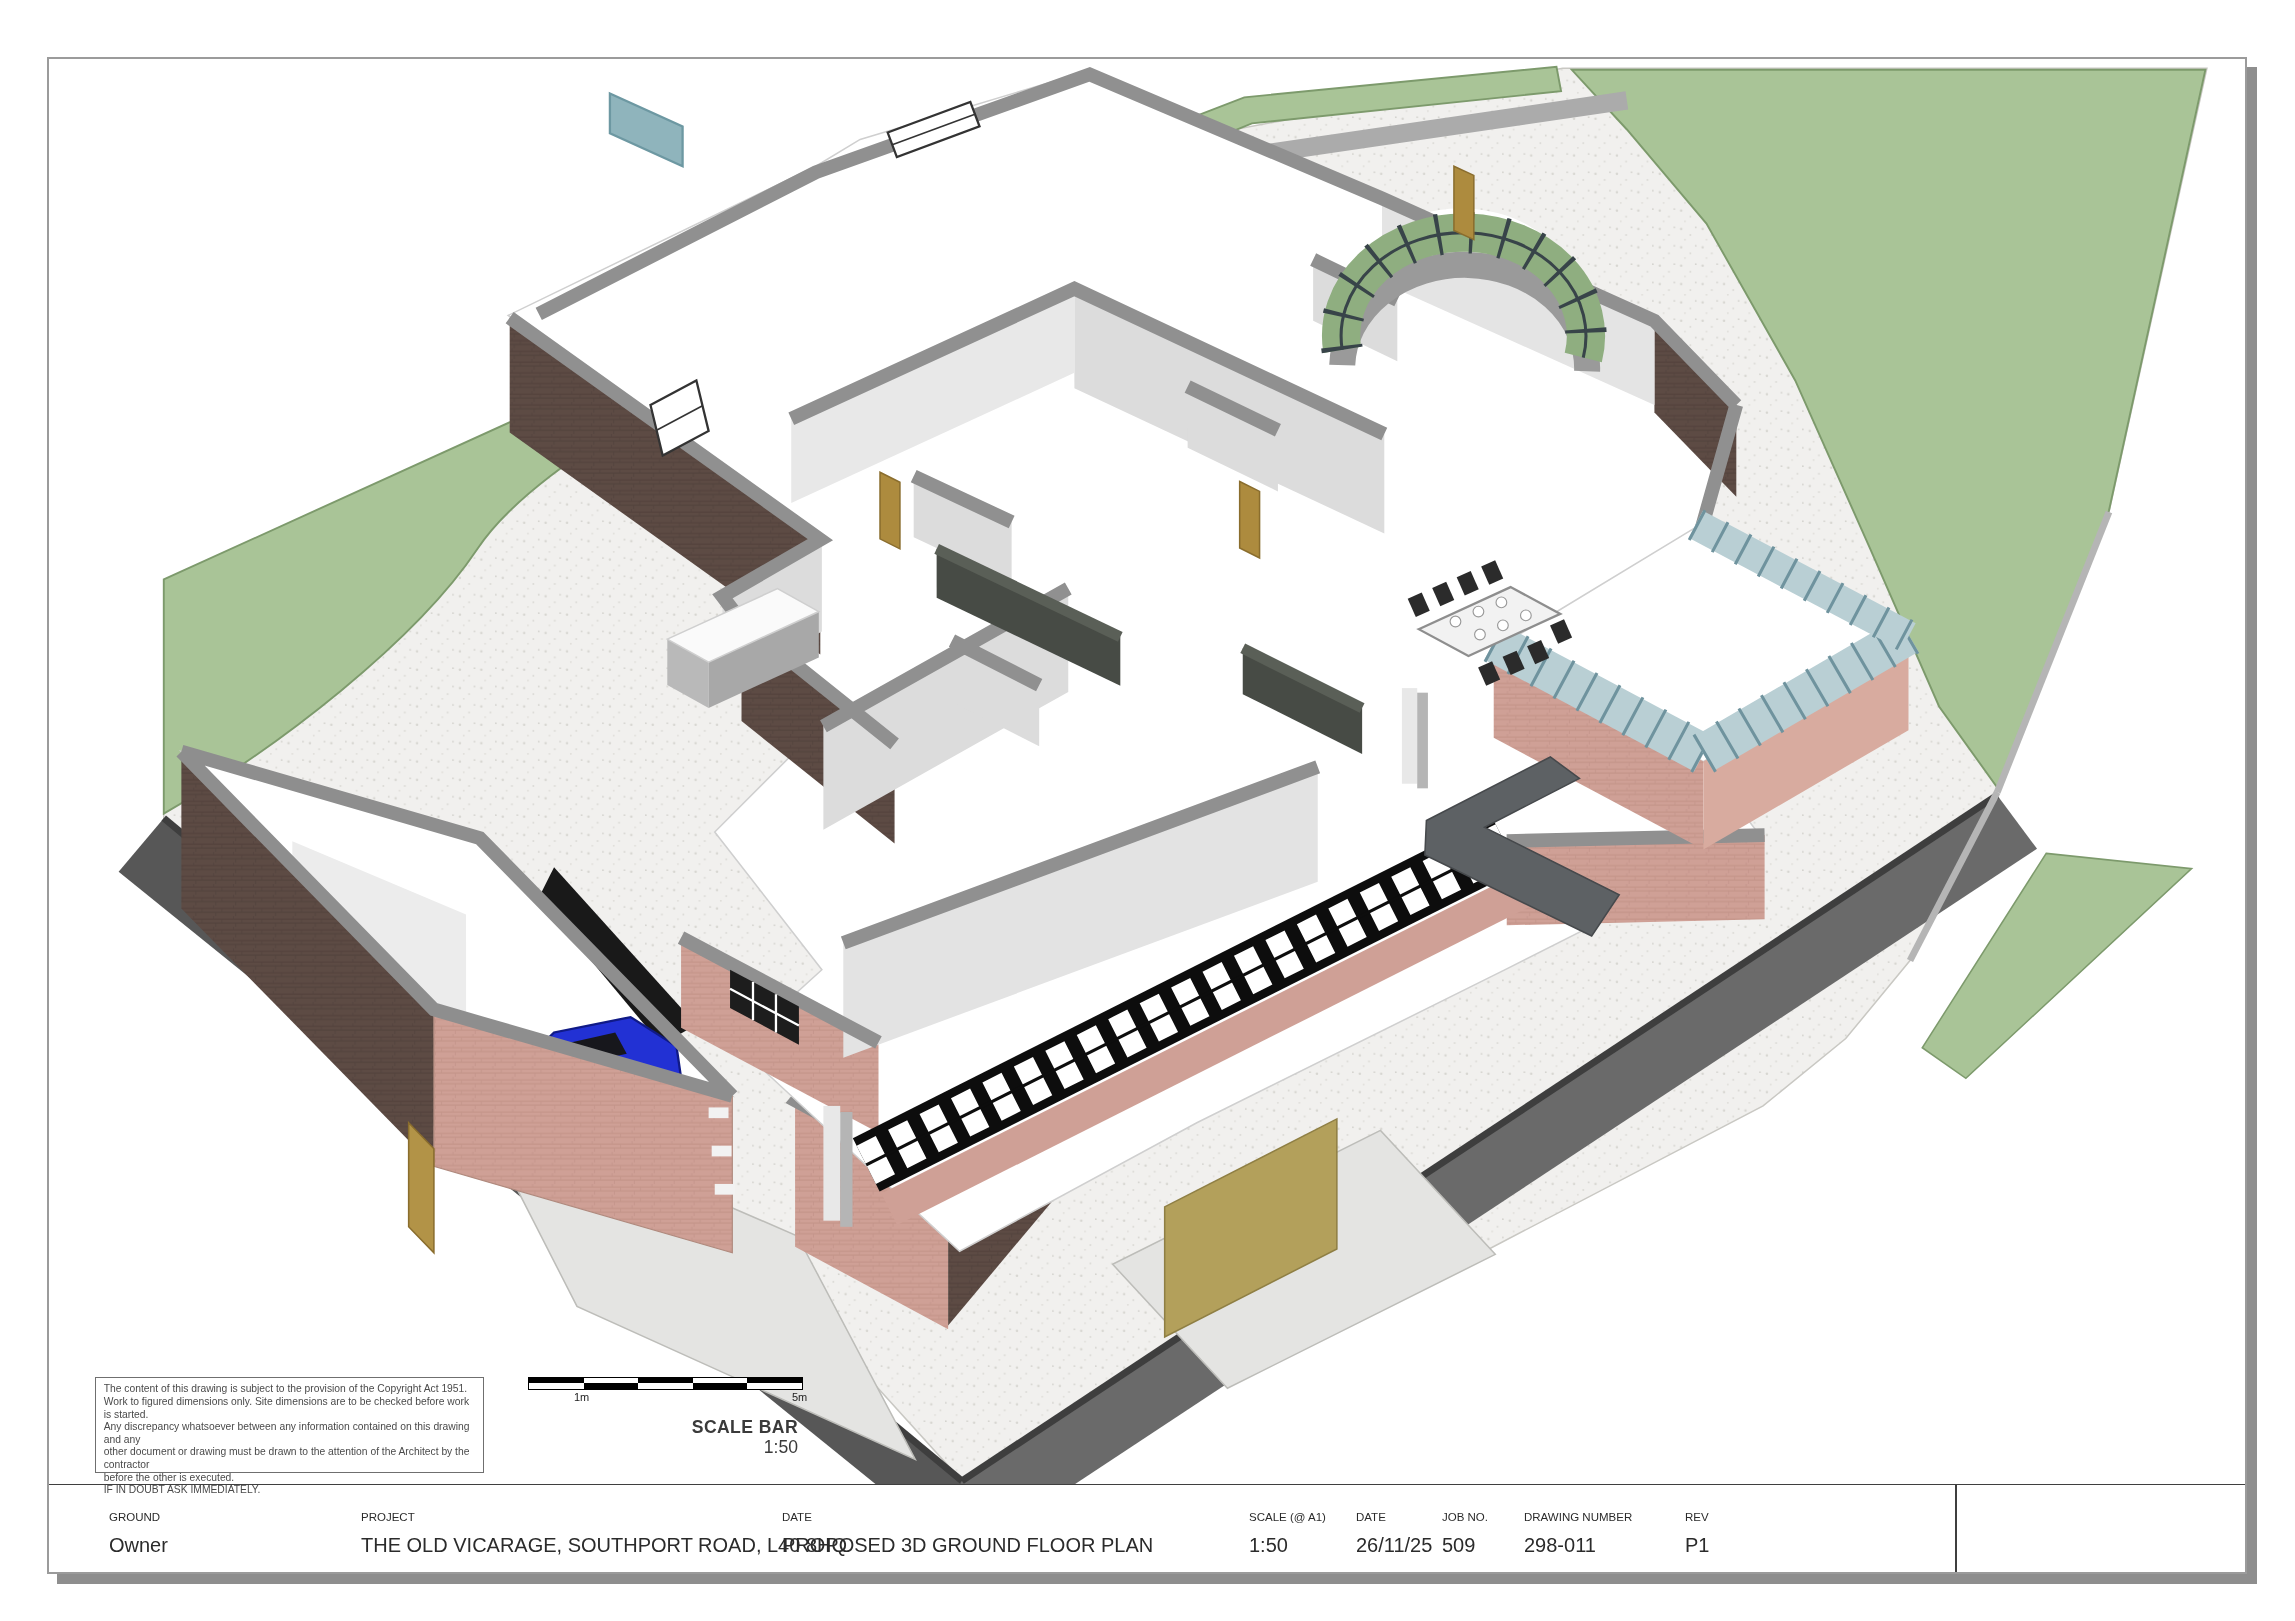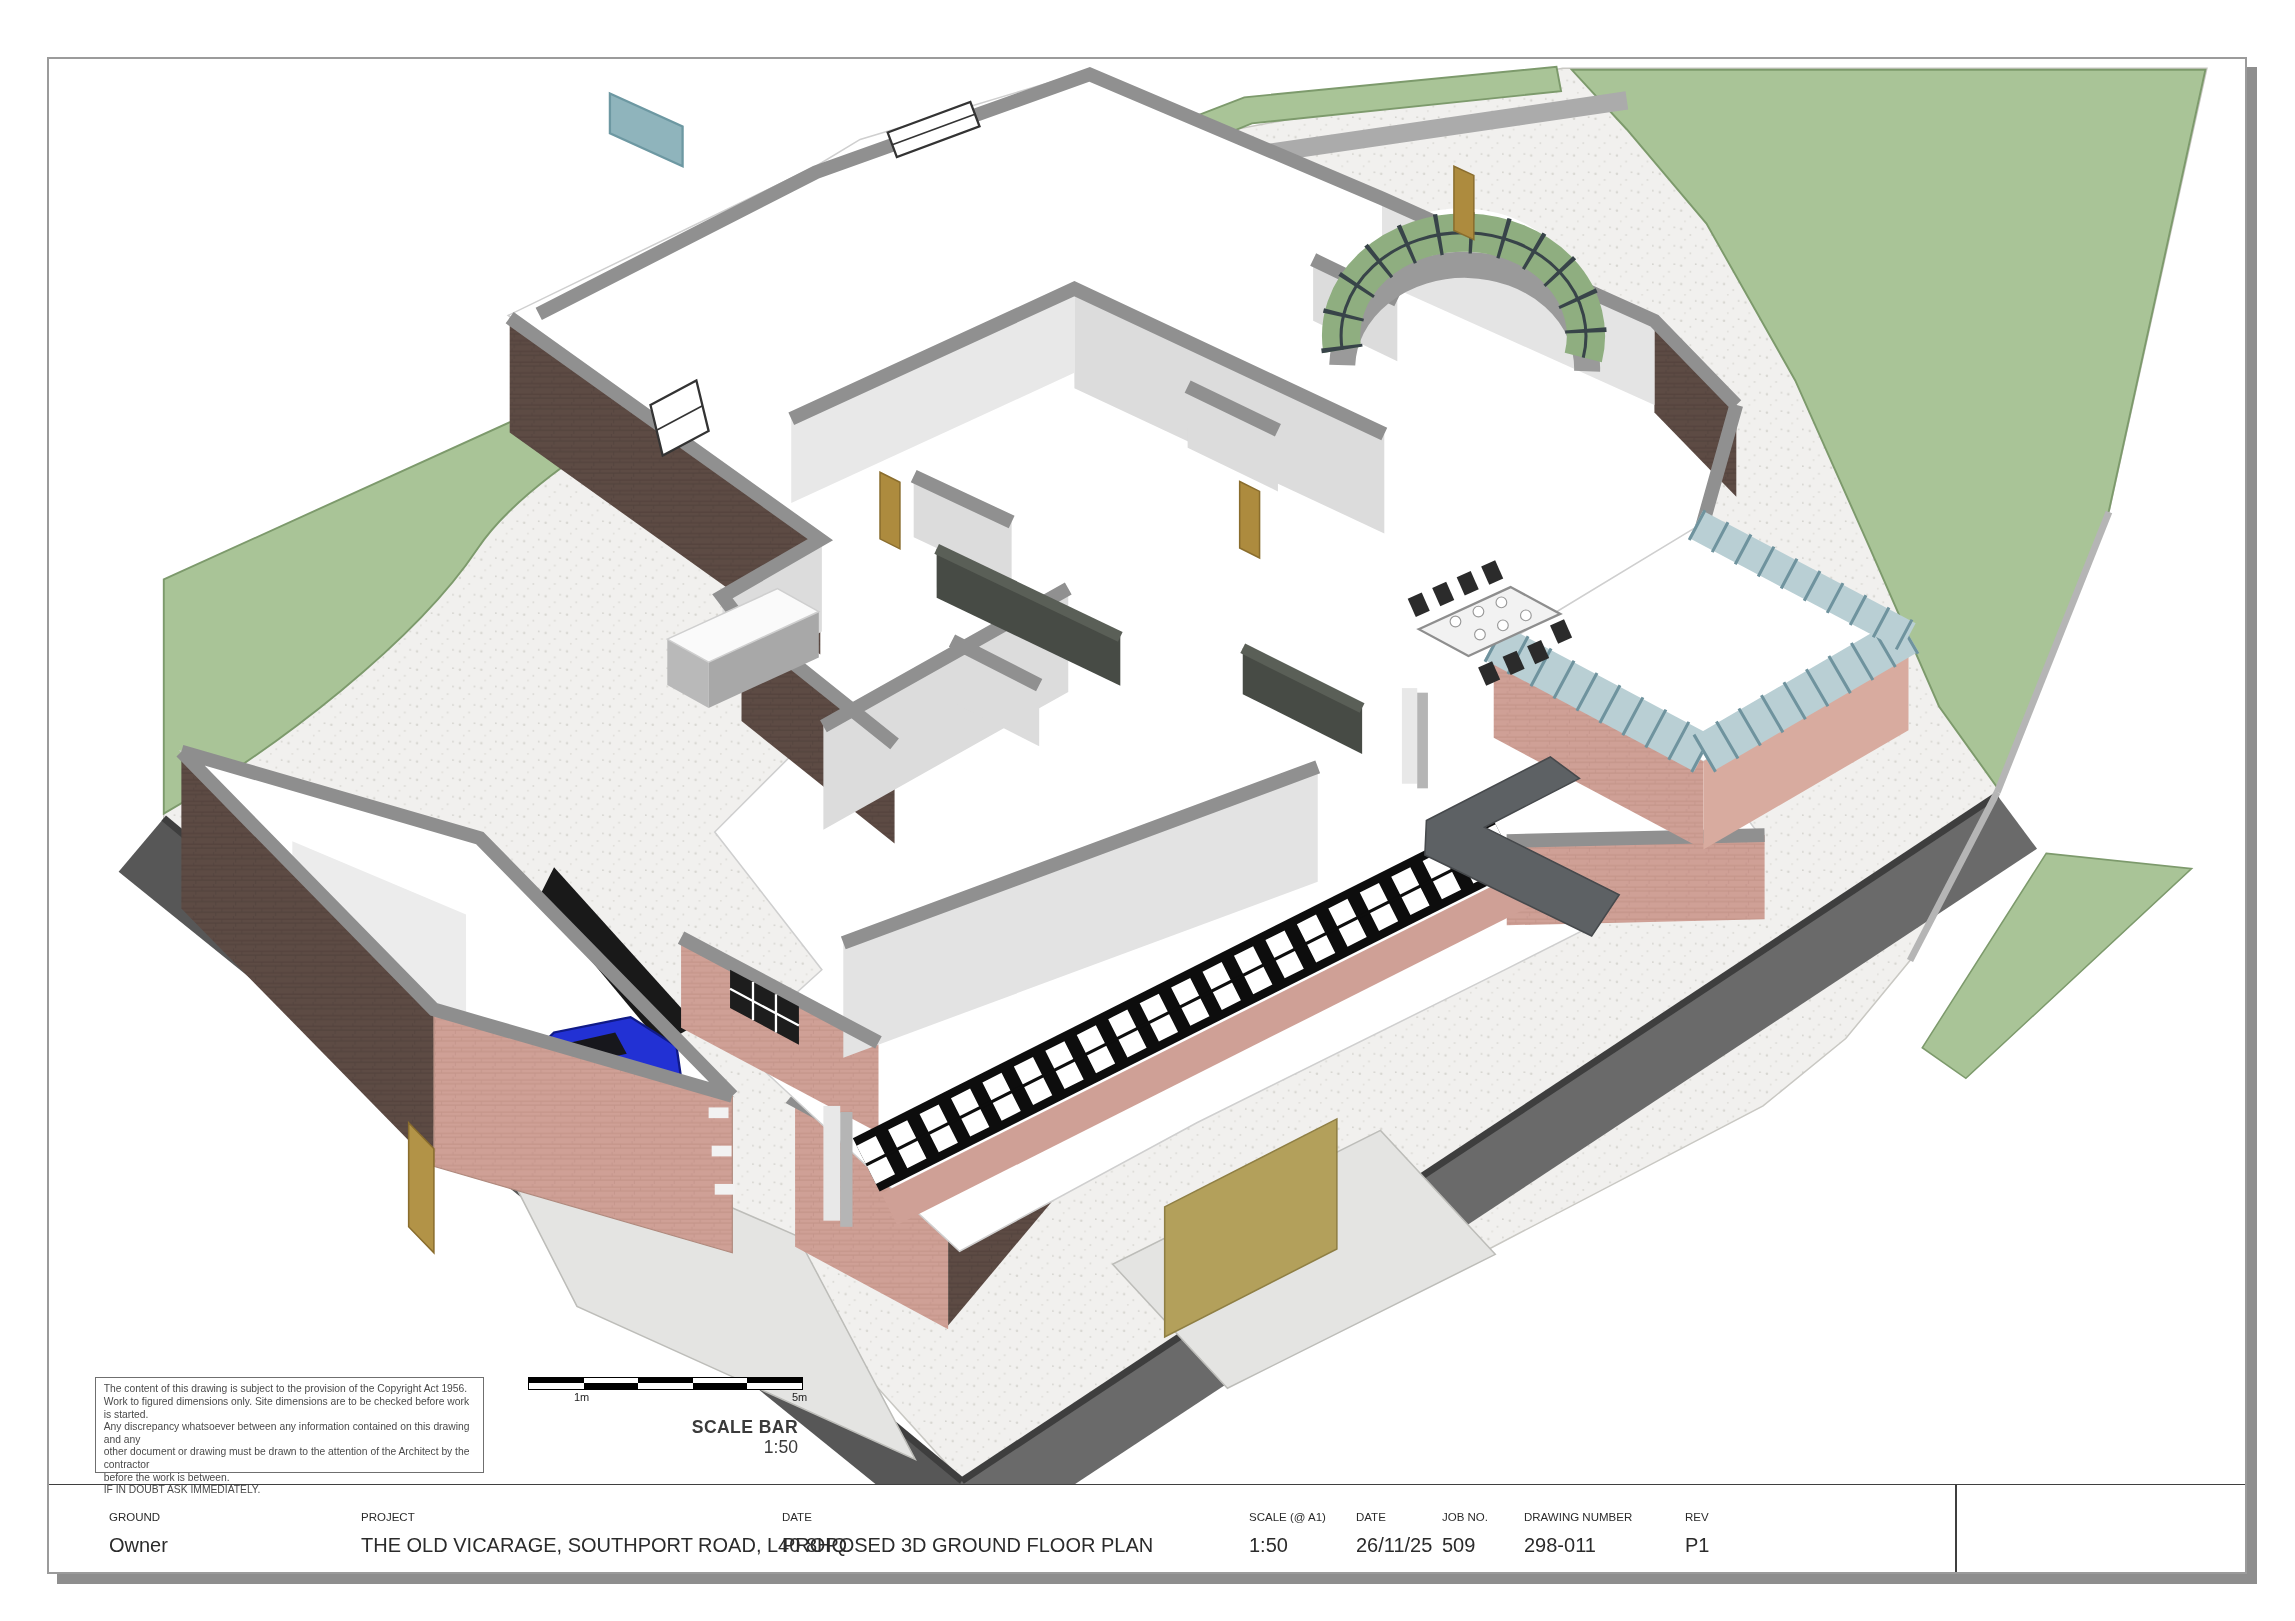--- a/index.html
+++ b/index.html
@@ -232,25 +232,25 @@
       </g>
     </g>
 
     <g stroke="#b5b5b5" stroke-width="9">
       <line x1="2692" y1="592" x2="2546" y2="958"></line>
       <line x1="2546" y1="958" x2="2432" y2="1178"></line>
     </g>
   </svg>
 
   <div class="copybox">
-    <span>The content of this drawing is subject to the provision of the Copyright Act 1956.</span>
+    <span>The content of this drawing is subject to the provision of the Copyright Act 1951.</span>
     <span>Work to figured dimensions only. Site dimensions are to be checked before work is started.</span>
     <span>Any discrepancy whatsoever between any information contained on this drawing and any</span>
     <span>other document or drawing must be drawn to the attention of the Architect by the contractor</span>
-    <span>before the work is between.</span>
+    <span>before the other is executed.</span>
     <span>IF IN DOUBT ASK IMMEDIATELY.</span>
   </div>
 
   <div class="scalebar">
     <div class="sb-rows">
       <div class="sb-row">
         <div class="sb-cell sb-b"></div>
           <div class="sb-cell sb-w"></div>
           <div class="sb-cell sb-b"></div>
           <div class="sb-cell sb-w"></div>

